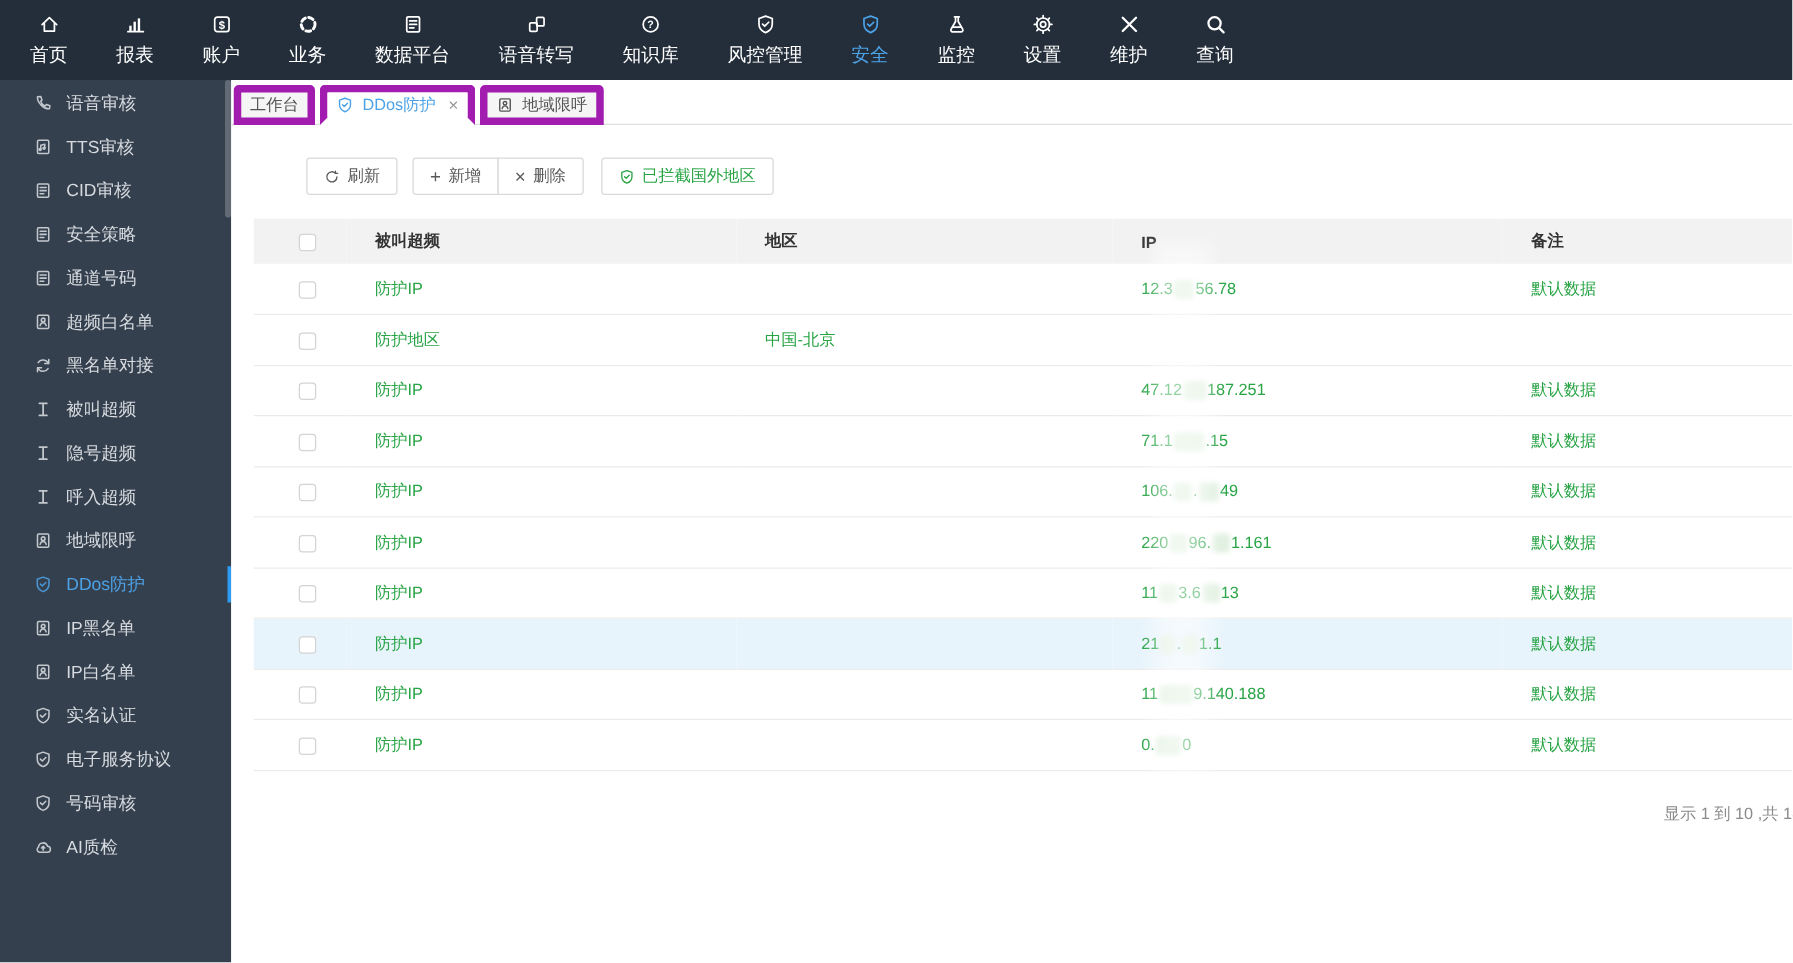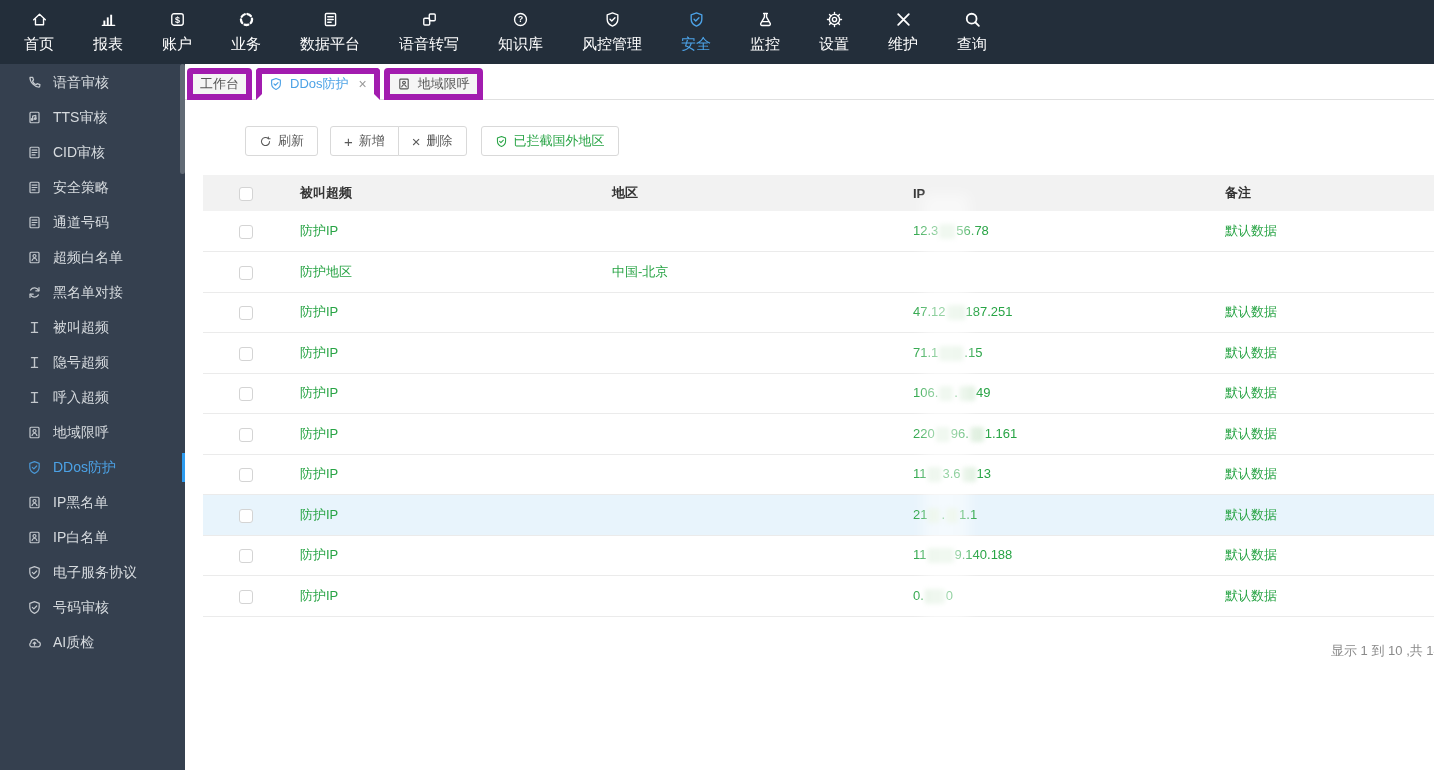--- a/index.html
+++ b/index.html
@@ -321,20 +321,29 @@
       </div>
       <div class="side-item">
         <span>
           <svg viewBox="0 0 16 16" fill="none" stroke="currentColor" stroke-width="1.3" stroke-linecap="round" stroke-linejoin="round">
             <rect x="3.2" y="2.4" width="9.6" height="11.2" rx="1"></rect>
             <circle cx="8" cy="6.4" r="1.6"></circle>
             <path d="M5.4 11.2c.5-1.7 1.5-2.4 2.6-2.4s2.1.7 2.6 2.4"></path>
           </svg>
         </span>
         <span>IP白名单</span>
+      </div>
+      <div class="side-item">
+        <span>
+          <svg viewBox="0 0 16 16" fill="none" stroke="currentColor" stroke-width="1.3" stroke-linecap="round" stroke-linejoin="round">
+            <path d="M8 1.8 13 3.6v4.2c0 3.1-2 5.3-5 6.4-3-1.1-5-3.3-5-6.4V3.6z"></path>
+            <path d="M5.7 7.8l1.6 1.6 3-3"></path>
+          </svg>
+        </span>
+        <span>实名认证</span>
       </div>
       <div class="side-item">
         <span>
           <svg viewBox="0 0 16 16" fill="none" stroke="currentColor" stroke-width="1.3" stroke-linecap="round" stroke-linejoin="round">
             <path d="M8 1.8 13 3.6v4.2c0 3.1-2 5.3-5 6.4-3-1.1-5-3.3-5-6.4V3.6z"></path>
             <path d="M5.7 7.8l1.6 1.6 3-3"></path>
           </svg>
         </span>
         <span>电子服务协议</span>
       </div>

